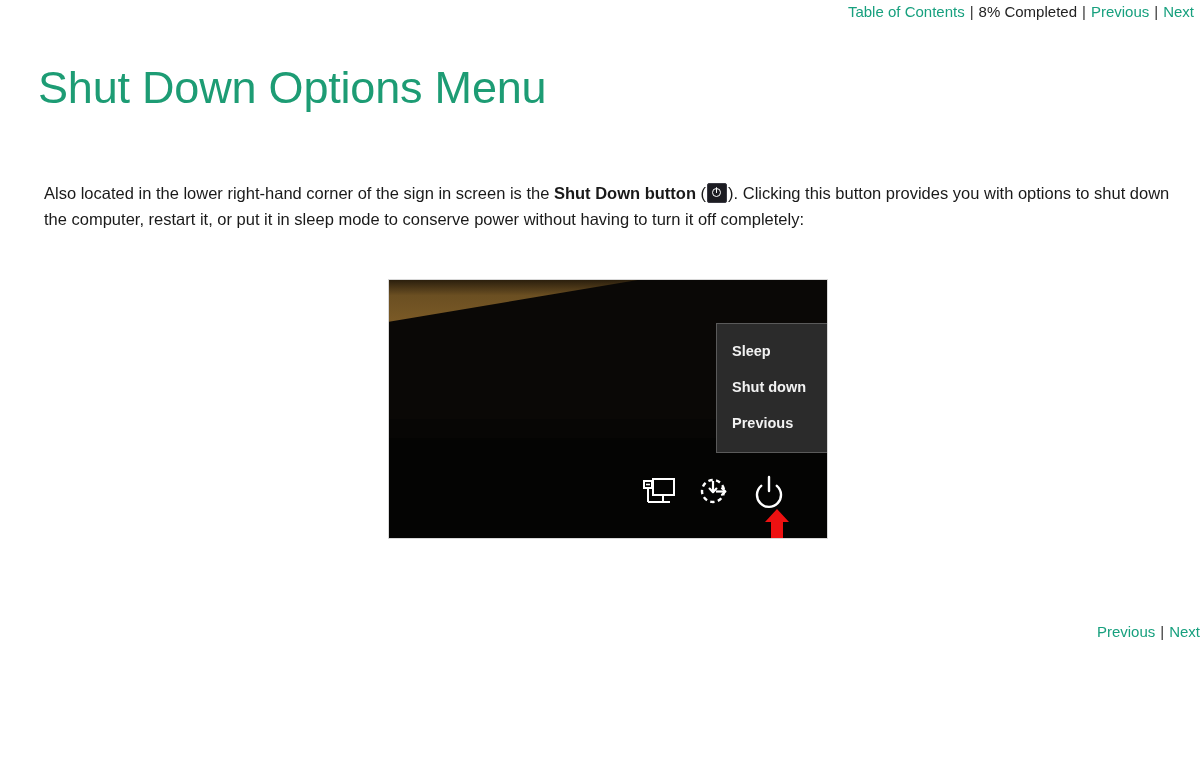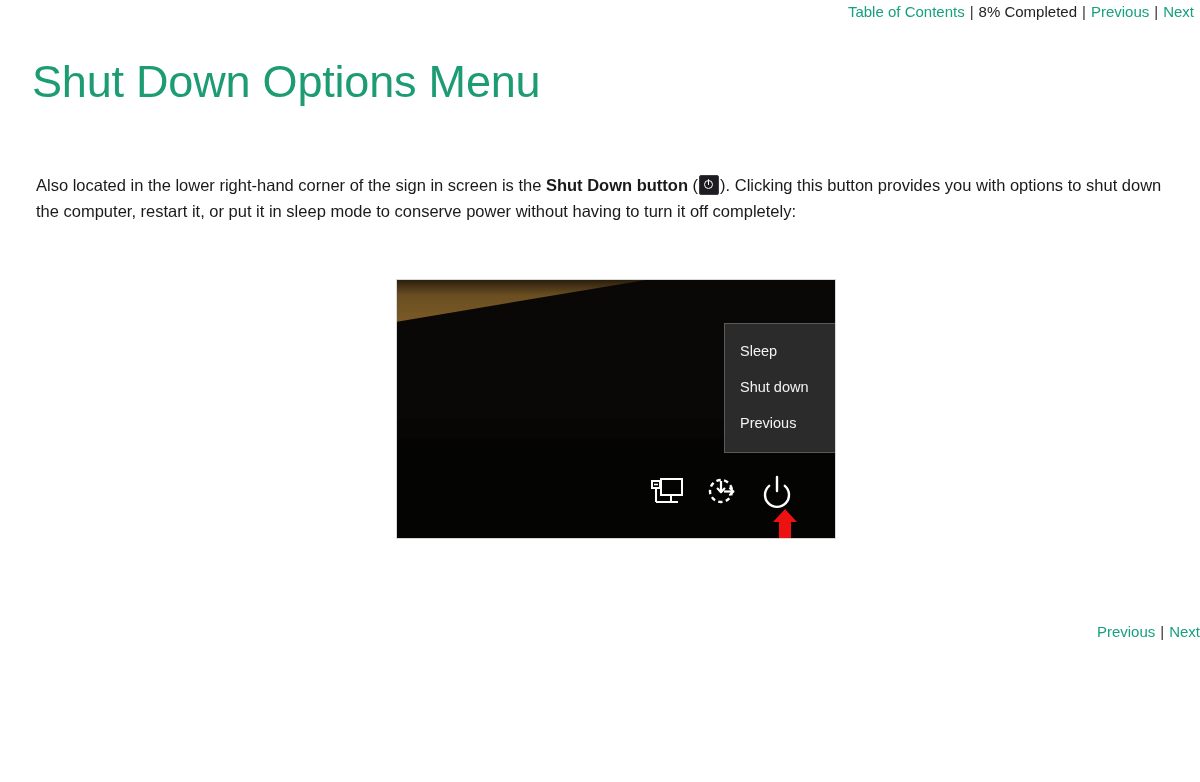--- a/index.html
+++ b/index.html
@@ -43,35 +43,35 @@
   }
   .topnav .nav-static {
     color: #222;
   }
 
   
   .page-title {
     position: absolute;
     left: 32px;
     top: 53px;
-    margin: 0;
+    margin: 6px;
     font-size: 45px;
     font-weight: 400;
     line-height: 58px;
     color: #1d9c74;
     letter-spacing: -0.2px;
   }
 
   
   .body-para {
     position: absolute;
     left: 32px;
     top: 168px;
     width: 1140px;
-    margin: 4px;
+    margin: 12px;
     font-size: 16.5px;
     line-height: 26px;
     color: #1a1a1a;
   }
   .body-para b { font-weight: bold; }
 
   
   .inline-power {
     display: inline-block;
     width: 18px;
@@ -103,28 +103,29 @@
     top: 2.6px;
     width: 1.8px;
     height: 6px;
     background: #ffffff;
     border-radius: 1px;
   }
 
   
   .shot {
     position: absolute;
-    left: 396px;
+    left: 388px;
     top: 279px;
     width: 440px;
     height: 260px;
     overflow: hidden;
     background: #070604;
     border: 1px solid #d8d8d8;
     box-sizing: border-box;
+    font-weight: bold;
   }
   
   .shot-bg {
     position: absolute;
     inset: 0;
     background:
       linear-gradient(180deg,
         #2b1f0d 0%,
         #6b4f22 6%,
         #7d5c27 18%,

